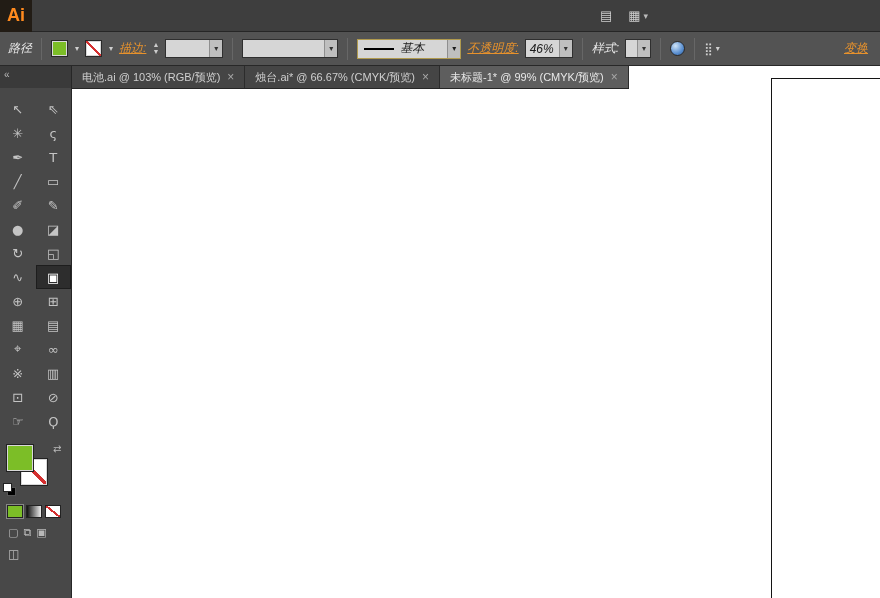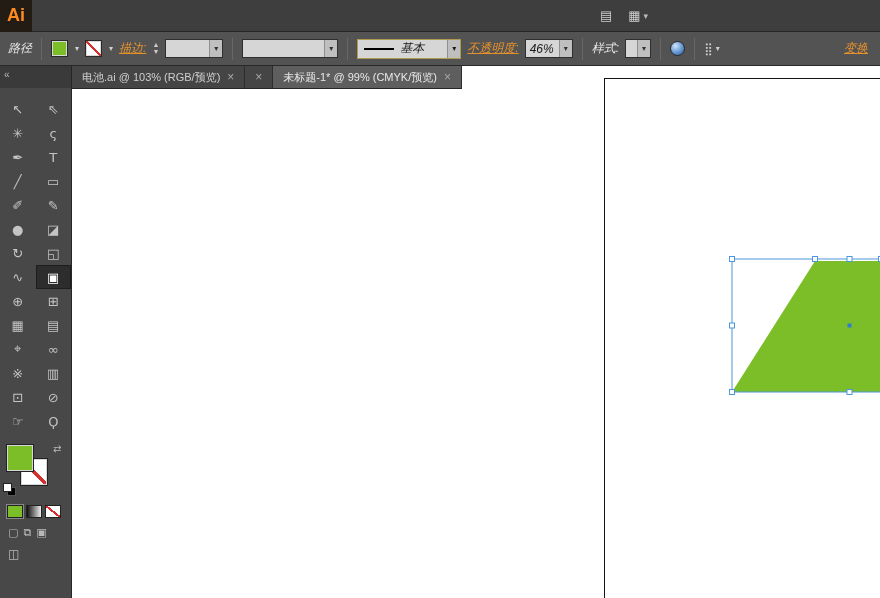--- a/index.html
+++ b/index.html
@@ -202,20 +202,21 @@
       </div>
     </div>
 
     <div class="doc-area">
       <div class="tabbar">
         <div class="tab">
           <span>电池.ai @ 103% (RGB/预览)</span>
           <span class="tab-close">×</span>
         </div>
         <div class="tab">
+          <span>烛台.ai* @ 66.67% (CMYK/预览)</span>
           <span class="tab-close">×</span>
         </div>
         <div class="tab active">
           <span>未标题-1* @ 99% (CMYK/预览)</span>
           <span class="tab-close">×</span>
         </div>
       </div>
       <div class="canvas">
         <div class="ab-v"></div>
         <div class="ab-h"></div>

